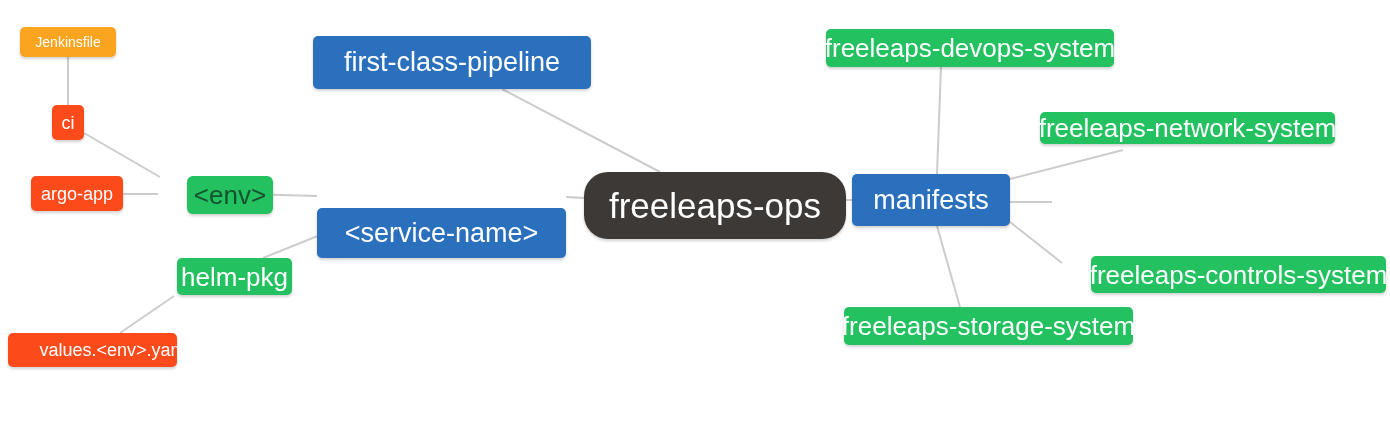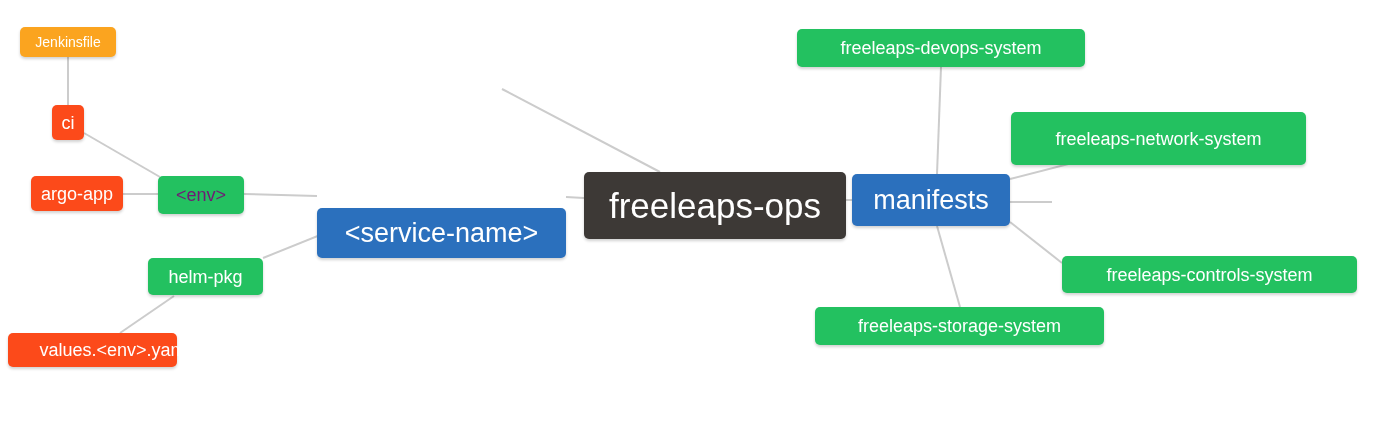--- a/index.html
+++ b/index.html
@@ -31,21 +31,21 @@
     color: #ffffff;
     border-radius: 5px;
     box-shadow: 0 2px 3px rgba(0,0,0,0.18);
     white-space: nowrap;
     cursor: pointer;
     line-height: 1;
     user-select: none;
   }
   .level-root   { font-size: 35px; }
   .level-blue   { font-size: 27px; }
-  .level-green  { font-size: 18px; }
+  .level-green  { font-size: 26px; margin-left: 29px; }
   .level-red    { font-size: 18px; }
   .level-orange { font-size: 14px; }
 </style>
 </head>
 <body>
 
 <div class="canvas">
   <svg class="edges" xmlns="http://www.w3.org/2000/svg">
       <line x1="68" y1="57" x2="68" y2="105" stroke="#cccccc" stroke-width="2"></line>
       <line x1="84" y1="133" x2="160" y2="177" stroke="#cccccc" stroke-width="2"></line>
@@ -56,26 +56,27 @@
       <line x1="502" y1="89" x2="660" y2="172" stroke="#cccccc" stroke-width="2"></line>
       <line x1="566" y1="197" x2="584" y2="198" stroke="#cccccc" stroke-width="2"></line>
       <line x1="846" y1="200" x2="852" y2="200" stroke="#cccccc" stroke-width="2"></line>
       <line x1="937" y1="174" x2="941" y2="67" stroke="#cccccc" stroke-width="2"></line>
       <line x1="1010" y1="179" x2="1123" y2="150" stroke="#cccccc" stroke-width="2"></line>
       <line x1="1010" y1="202" x2="1052" y2="202" stroke="#cccccc" stroke-width="2"></line>
       <line x1="1010" y1="222" x2="1062" y2="263" stroke="#cccccc" stroke-width="2"></line>
       <line x1="937" y1="226" x2="960" y2="307" stroke="#cccccc" stroke-width="2"></line>
     </svg>
 
-<div class="node level-root" style="left: 584px; top: 172px; width: 262px; height: 67px; background: rgb(61, 57, 54); color: rgb(255, 255, 255);">freeleaps-ops</div>
+<div class="node level-root" style="left: 584px; top: 172px; width: 262px; height: 67px; background: rgb(61, 57, 54); color: rgb(255, 255, 255); border-radius: 24px;">freeleaps-ops</div>
+    <div class="node level-blue" style="left: 313px; top: 36px; width: 278px; height: 53px; background: rgb(43, 112, 189); color: rgb(255, 255, 255);">first-class-pipeline</div>
     <div class="node level-blue" style="left: 317px; top: 172px; width: 249px; height: 50px; background: rgb(43, 112, 189); color: rgb(255, 255, 255); margin-top: 36px;">&lt;service-name&gt;</div>
     <div class="node level-blue" style="left: 852px; top: 174px; width: 158px; height: 52px; background: rgb(43, 112, 189); color: rgb(255, 255, 255);">manifests</div>
-    <div class="node level-green" style="left: 158px; top: 176px; width: 86px; height: 38px; background: rgb(35, 193, 96); color: #701a75;">&lt;env&gt;</div>
+    <div class="node level-green" style="left: 158px; top: 176px; width: 86px; height: 38px; background: rgb(35, 193, 96); color: #14532d; border-radius: 6px;">&lt;env&gt;</div>
     <div class="node level-green" style="left: 148px; top: 258px; width: 115px; height: 37px; background: rgb(35, 193, 96); color: rgb(255, 255, 255);">helm-pkg</div>
     <div class="node level-red" style="left: 52px; top: 105px; width: 32px; height: 35px; background: rgb(252, 74, 26); color: rgb(255, 255, 255);">ci</div>
     <div class="node level-red" style="left: 31px; top: 176px; width: 92px; height: 35px; background: rgb(252, 74, 26); color: rgb(255, 255, 255);">argo-app</div>
     <div class="node level-red" style="left: 8px; top: 333px; width: 169px; height: 34px; background: rgb(252, 74, 26); color: rgb(255, 255, 255); padding-left: 44px;">values.&lt;env&gt;.yaml</div>
     <div class="node level-orange" style="left: 20px; top: 27px; width: 96px; height: 30px; background: rgb(251, 164, 31); color: rgb(255, 255, 255);">Jenkinsfile</div>
     <div class="node level-green" style="left: 797px; top: 29px; width: 288px; height: 38px; background: rgb(35, 193, 96); color: rgb(255, 255, 255);">freeleaps-devops-system</div>
-    <div class="node level-green" style="left: 1011px; top: 112px; width: 295px; height: 53px; background: rgb(35, 193, 96); color: rgb(255, 255, 255);">freeleaps-network-system</div>
+    <div class="node level-green" style="left: 1011px; top: 112px; width: 295px; height: 32px; background: rgb(35, 193, 96); color: rgb(255, 255, 255);">freeleaps-network-system</div>
     <div class="node level-green" style="left: 1062px; top: 256px; width: 295px; height: 37px; background: rgb(35, 193, 96); color: rgb(255, 255, 255);">freeleaps-controls-system</div>
     <div class="node level-green" style="left: 815px; top: 307px; width: 289px; height: 38px; background: rgb(35, 193, 96); color: rgb(255, 255, 255);">freeleaps-storage-system</div>
   </div>
 
 </body></html>

